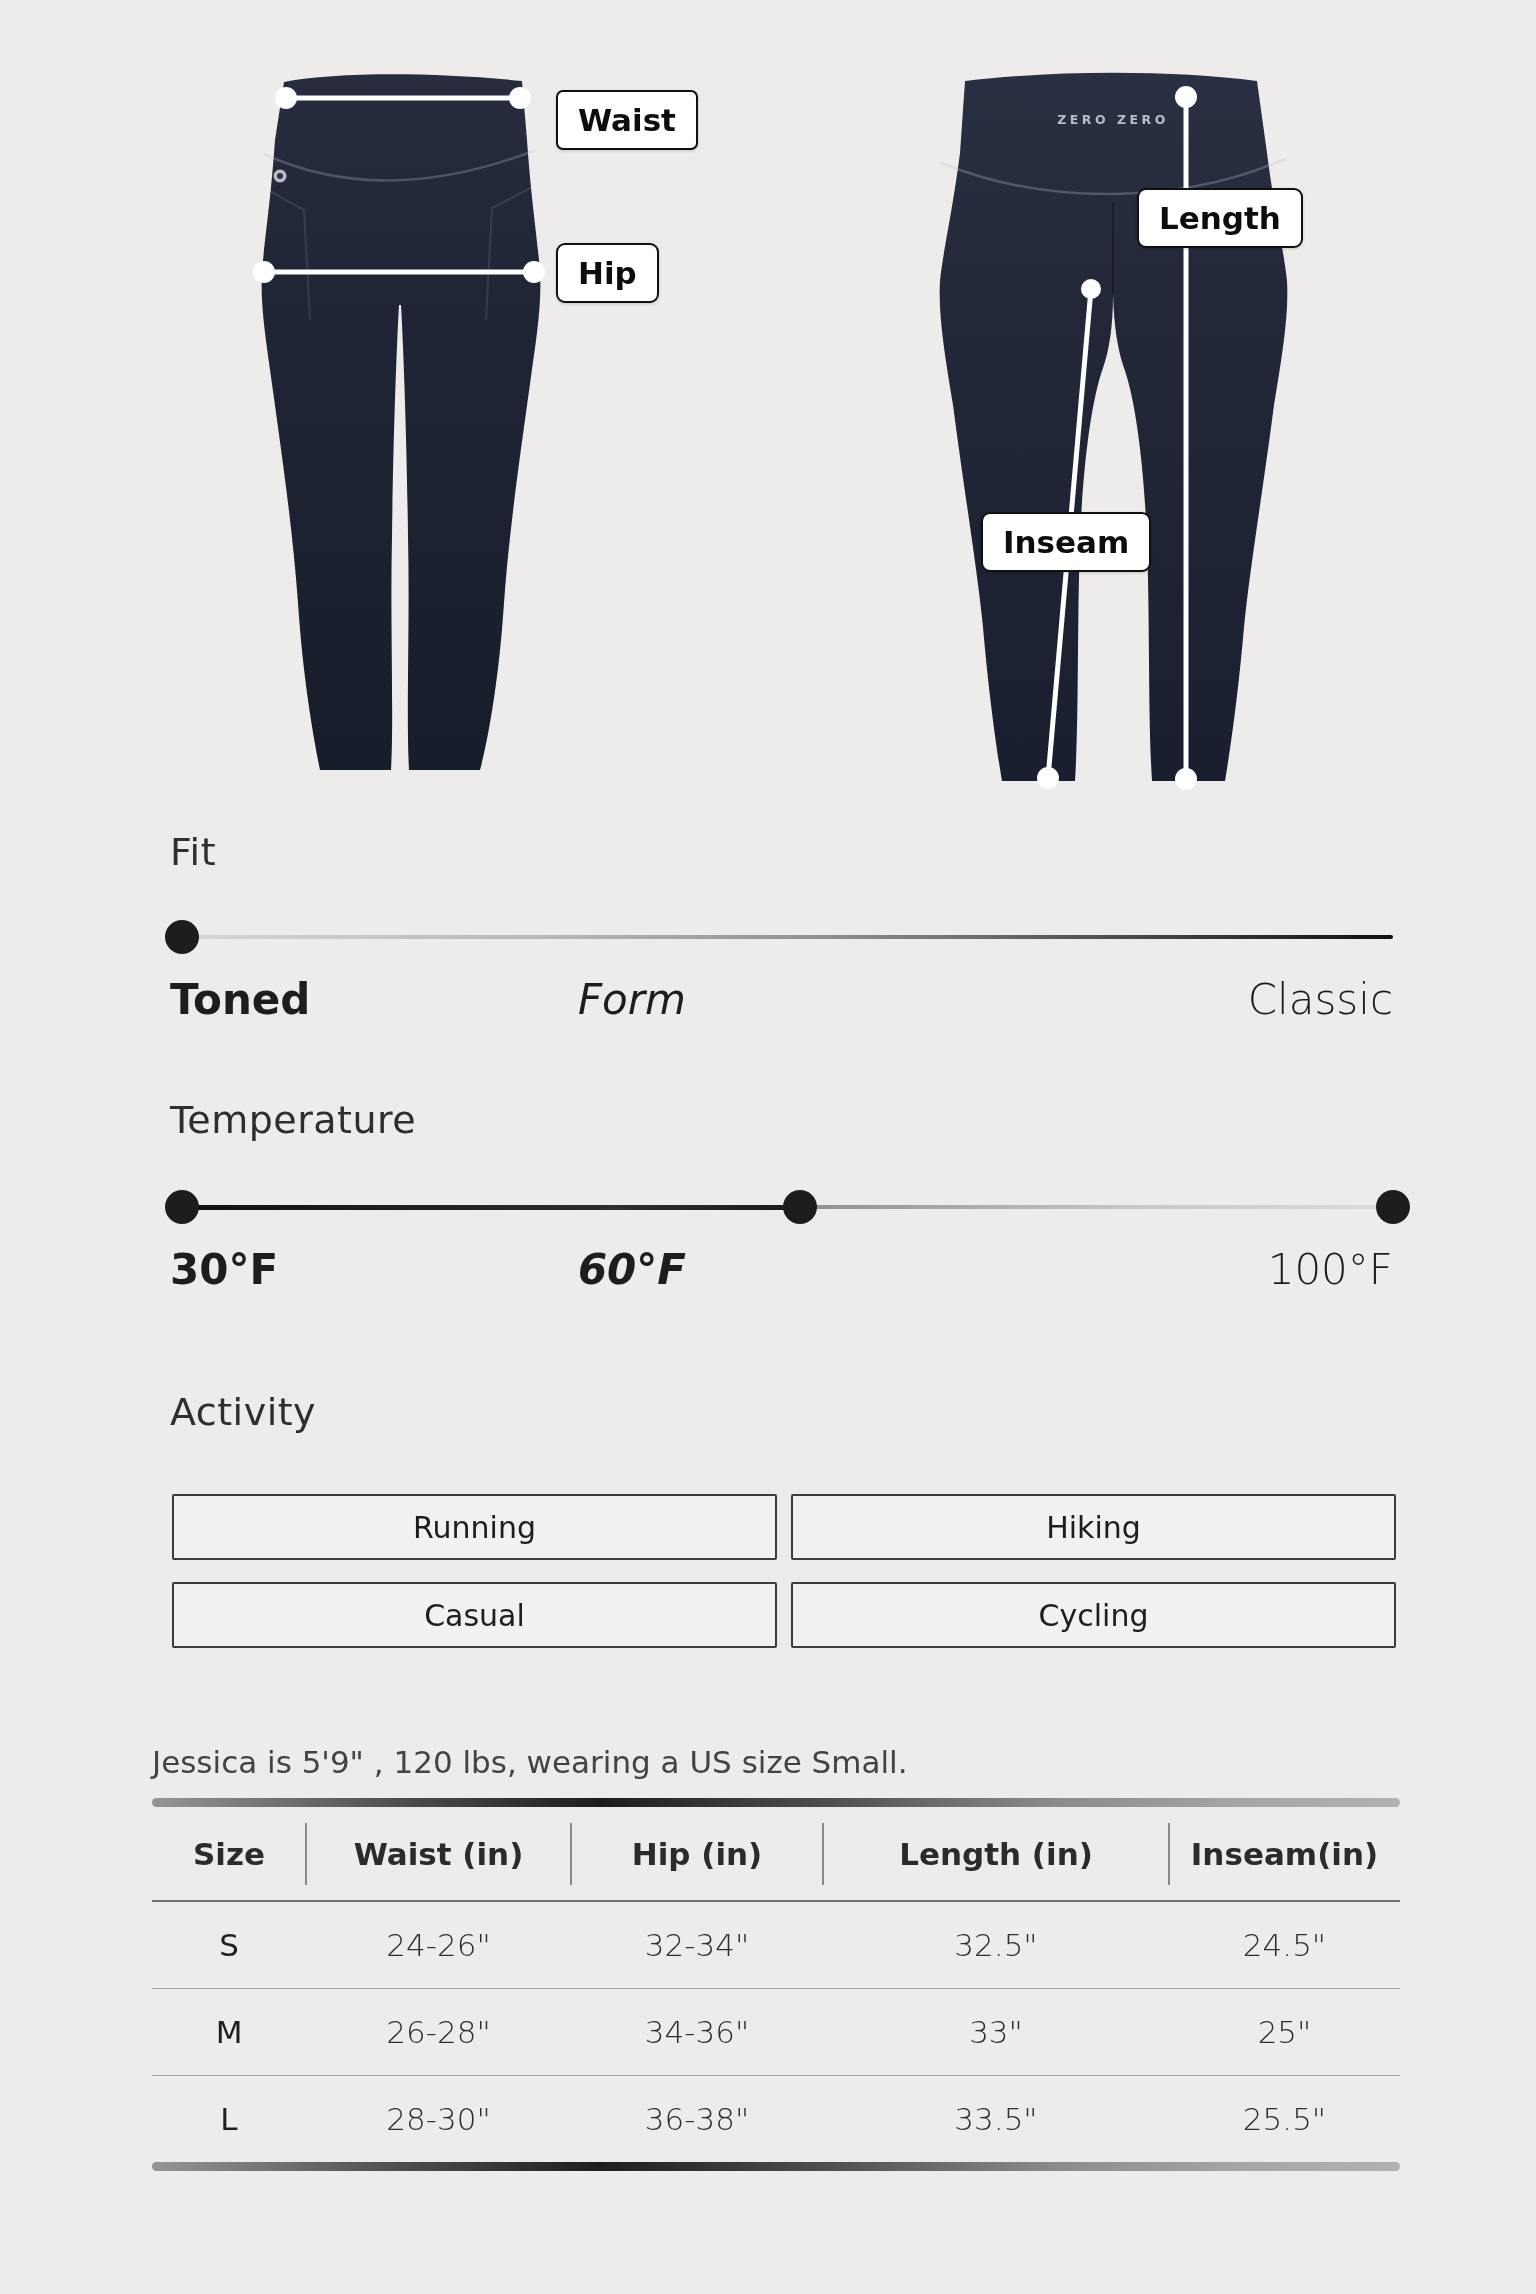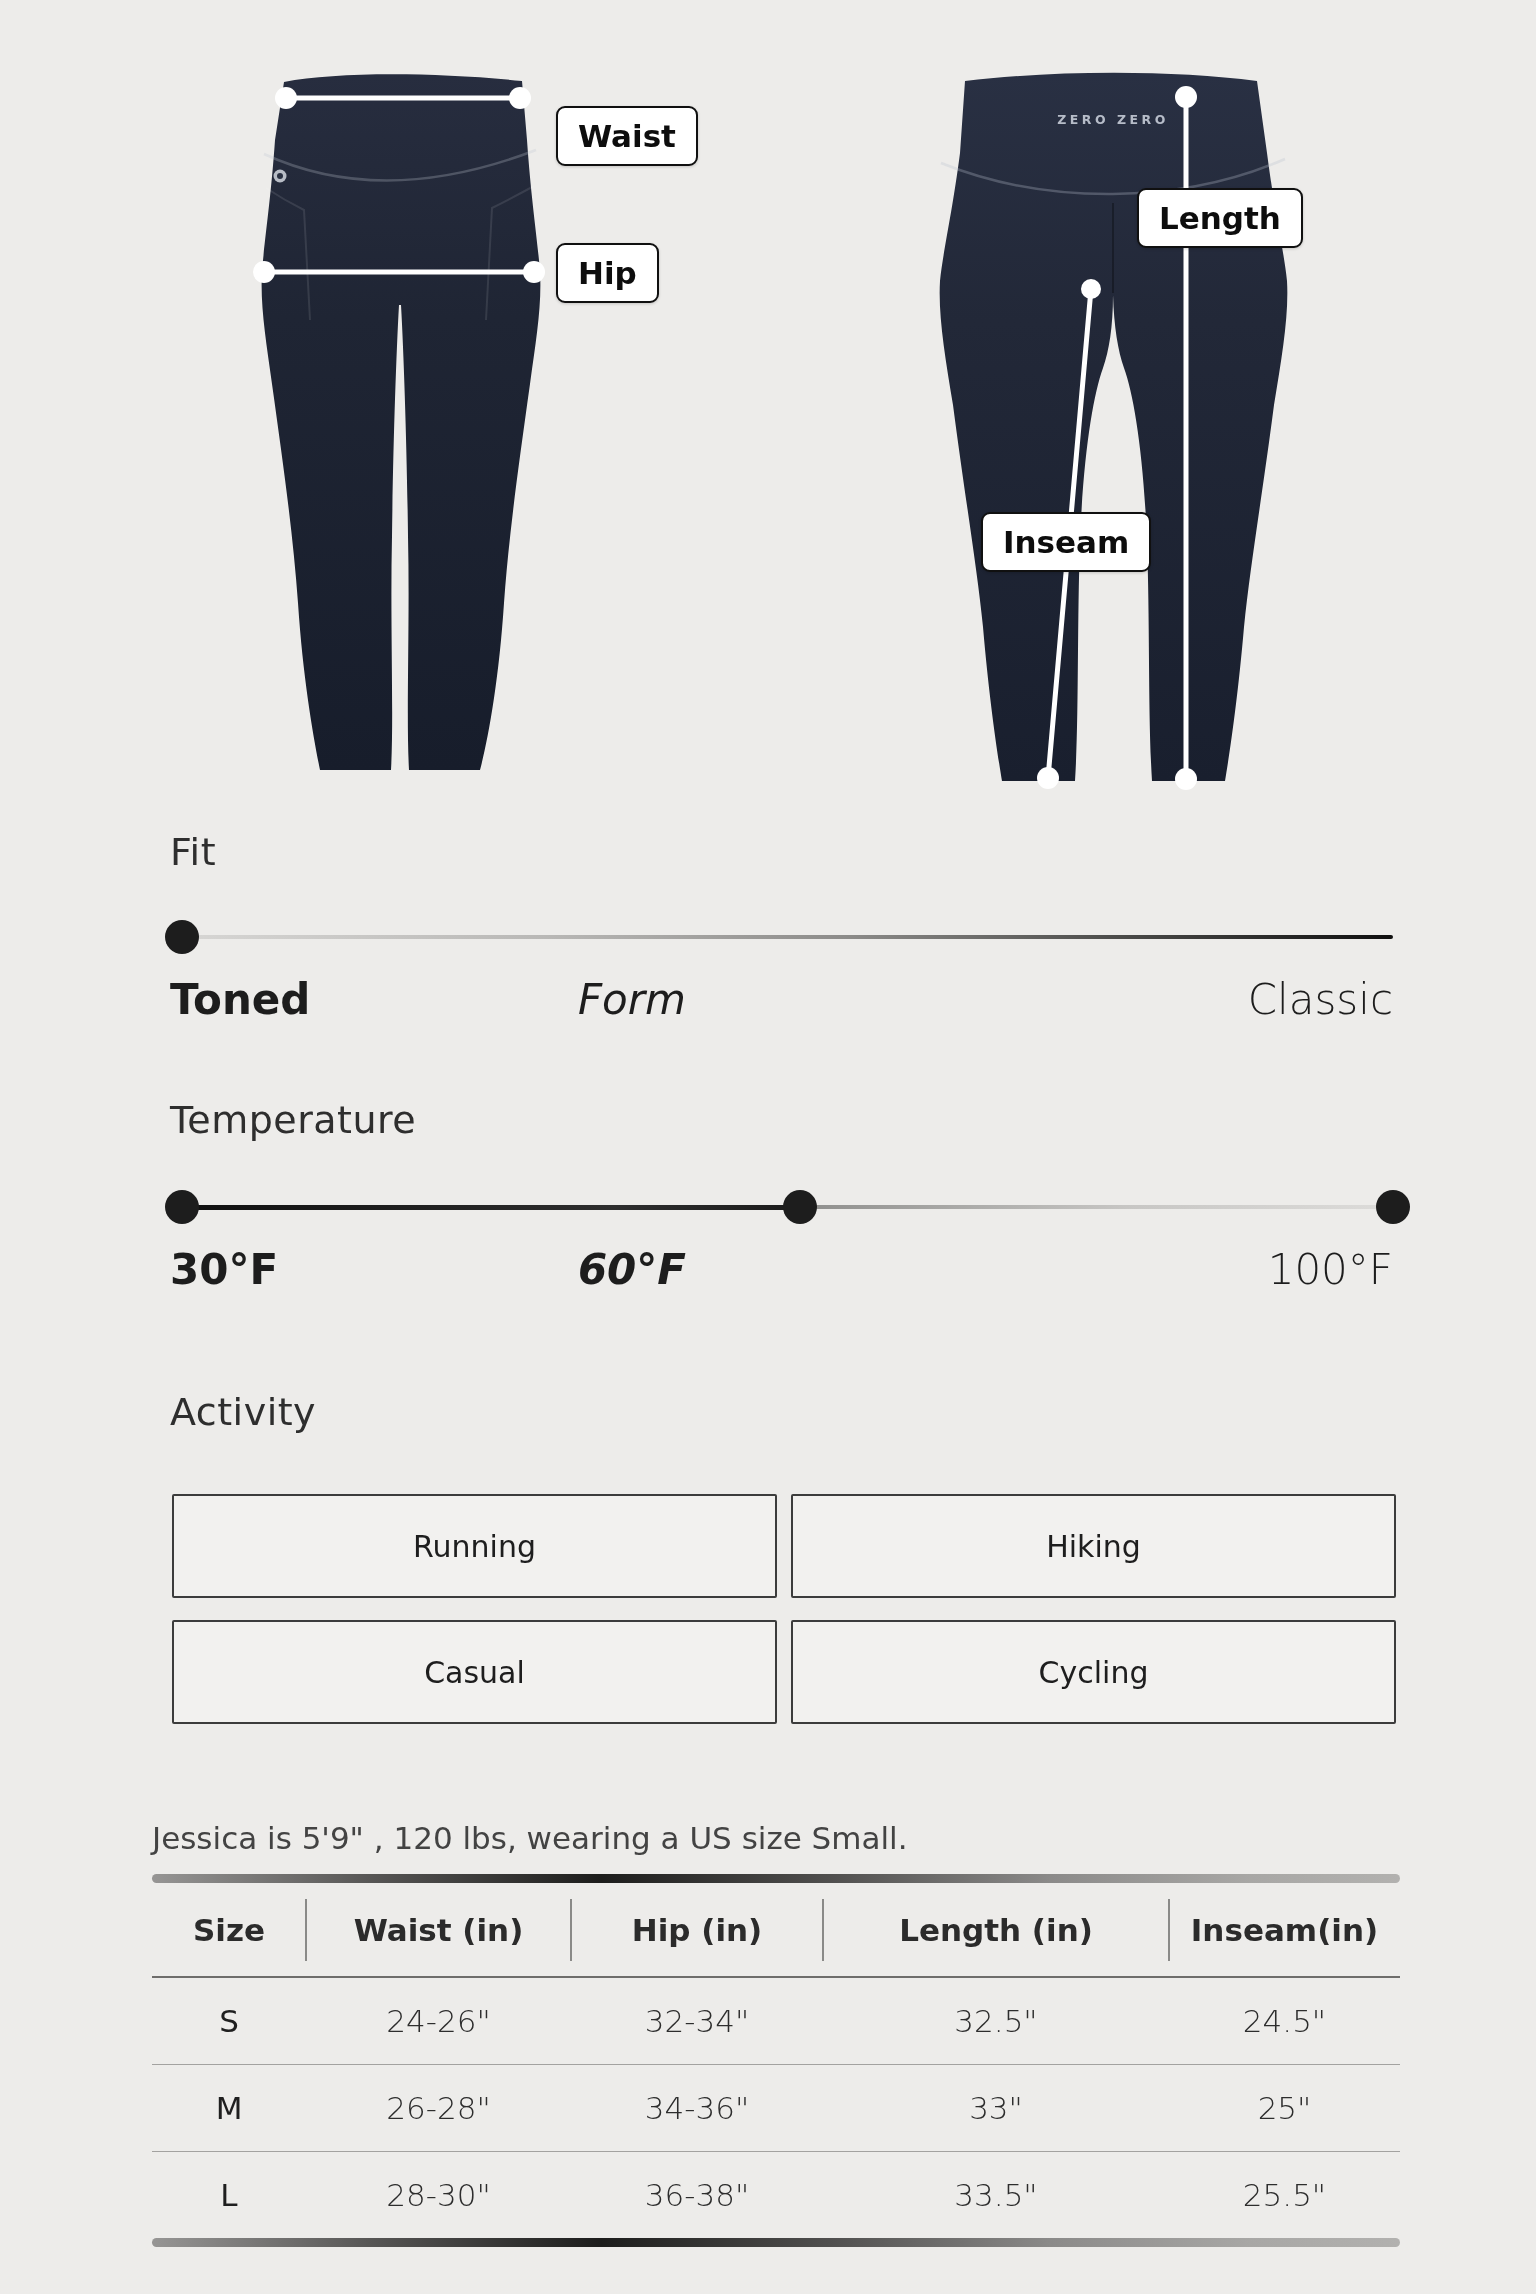--- a/index.html
+++ b/index.html
@@ -24,21 +24,21 @@
     letter-spacing:3.5px;color:#B6BCC8;
   }
   .measure-label{
     position:absolute;display:inline-flex;align-items:center;justify-content:center;
     height:56px;padding:0 20px;background:#ffffff;
     border:2.5px solid #101010;border-radius:9px;
     font-size:31px;font-weight:700;color:#0d0d0d;
     box-shadow:0 1px 3px rgba(0,0,0,.18);
     white-space:nowrap;
   }
-  .label-waist{left:556px;top:106px;}
+  .label-waist{left:556px;top:90px;border-radius:7px;}
   .label-hip{left:556px;top:243px;}
   .label-length{left:1137px;top:188px;}
   .label-inseam{left:981px;top:512px;}
 
   
   .sec-title{
     margin:0 0 0 170px;font-size:38px;line-height:64px;
     font-weight:400;color:#2E2E2E;letter-spacing:.5px;
   }
   .fit-title{margin-top:10px;}
@@ -78,21 +78,21 @@
   .slider-labels .c-right{text-align:right;}
   .lab-light{font-weight:300;}
   .lab-bold{font-weight:600;color:#101010;}
 
   .activity-grid{
     margin:50px 0 0 172px;width:1224px;
     display:grid;grid-template-columns:1fr 1fr;
     column-gap:14px;row-gap:22px;
   }
   .activity-btn{
-    height:104px;background:#F2F1EF;border:2px solid #3c3c3c;border-radius:2px;
+    height:66px;background:#F2F1EF;border:2px solid #3c3c3c;border-radius:2px;
     font-family:inherit;font-size:30px;font-weight:400;color:#1e1e1e;
     display:flex;align-items:center;justify-content:center;cursor:pointer;
   }
 
   .model-note{
     margin:96px 0 0 152px;width:1248px;height:36px;
     font-size:31px;font-weight:400;color:#434343;line-height:36px;
   }
 
   

